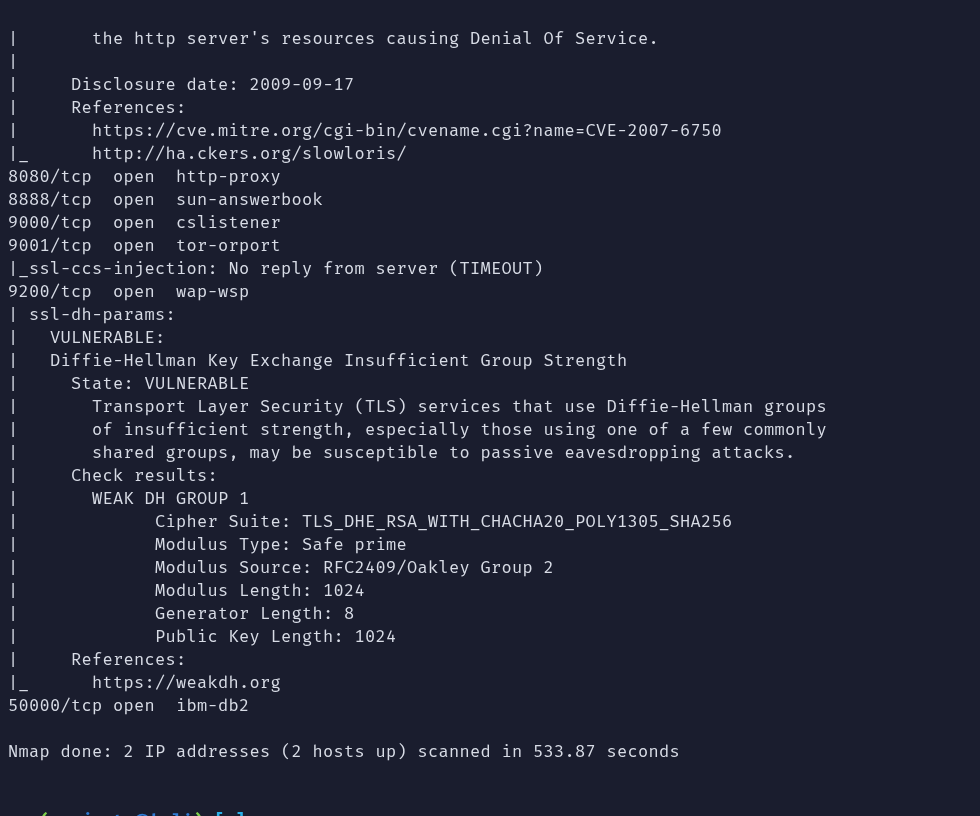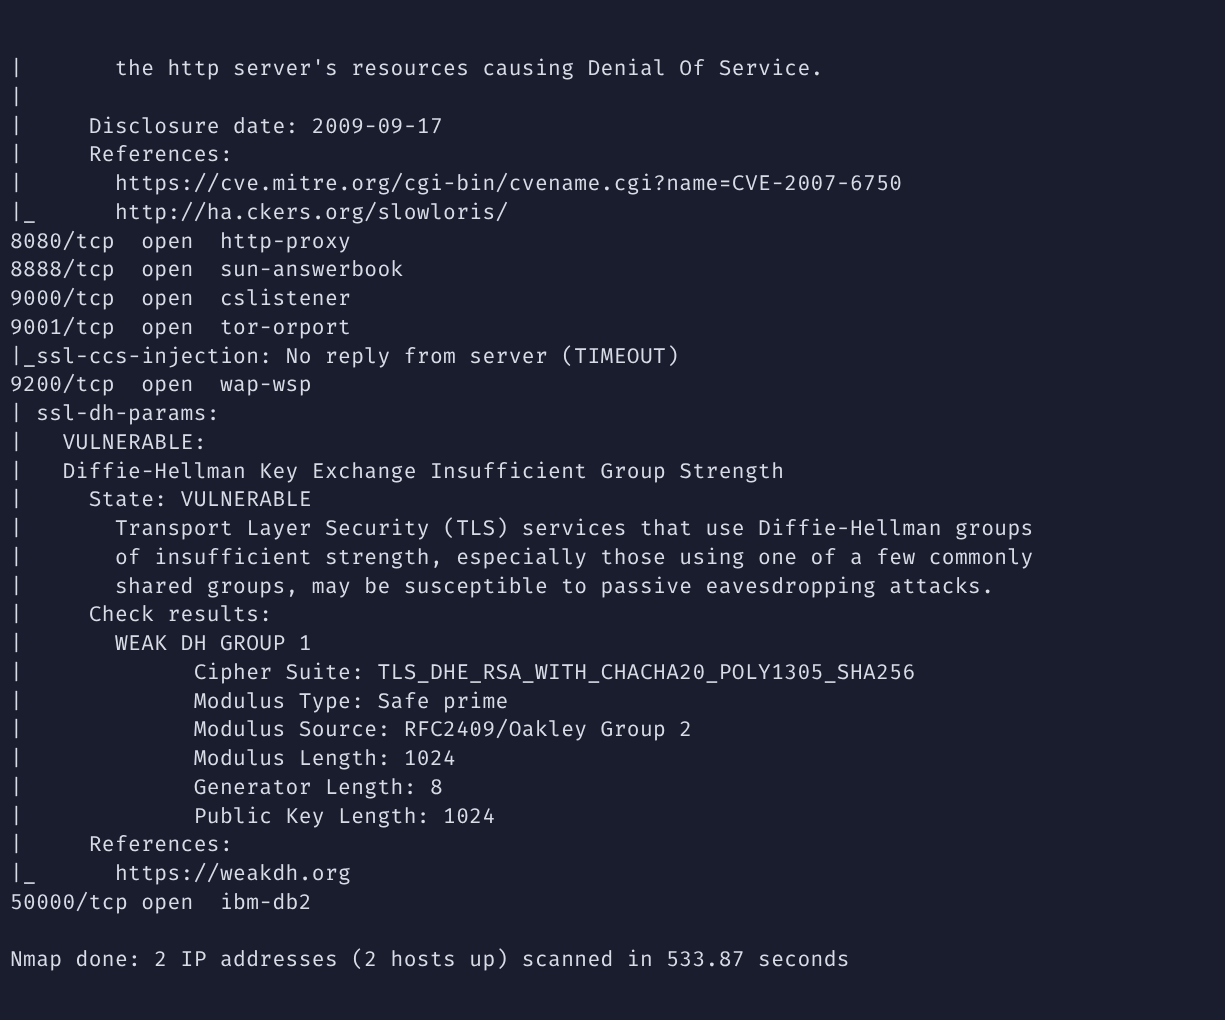--- a/index.html
+++ b/index.html
@@ -14,21 +14,21 @@
     position: absolute;
     left: 0;
     top: 0;
     width: 980px;
     height: 816px;
     background: #1a1d2e;
     color: #d8dce6;
     font-size: 17px;
     line-height: 23px;
     white-space: pre;
-    padding: 20px 8px;
+    padding: 4px 8px;
     letter-spacing: 0.3px;
   }
   .terminal-output { display: block; }
   .prompt-line { white-space: pre; }
   .prompt-box    { color: #29b0e8; font-weight: bold; }
   .prompt-user   { color: #2f7cd6; font-weight: bold; }
   .prompt-at     { color: #2f7cd6; font-weight: bold; }
   .prompt-host   { color: #2f7cd6; font-weight: bold; }
   .prompt-paren  { color: #7fd14c; font-weight: bold; }
   .prompt-dash   { color: #29b0e8; font-weight: bold; }

